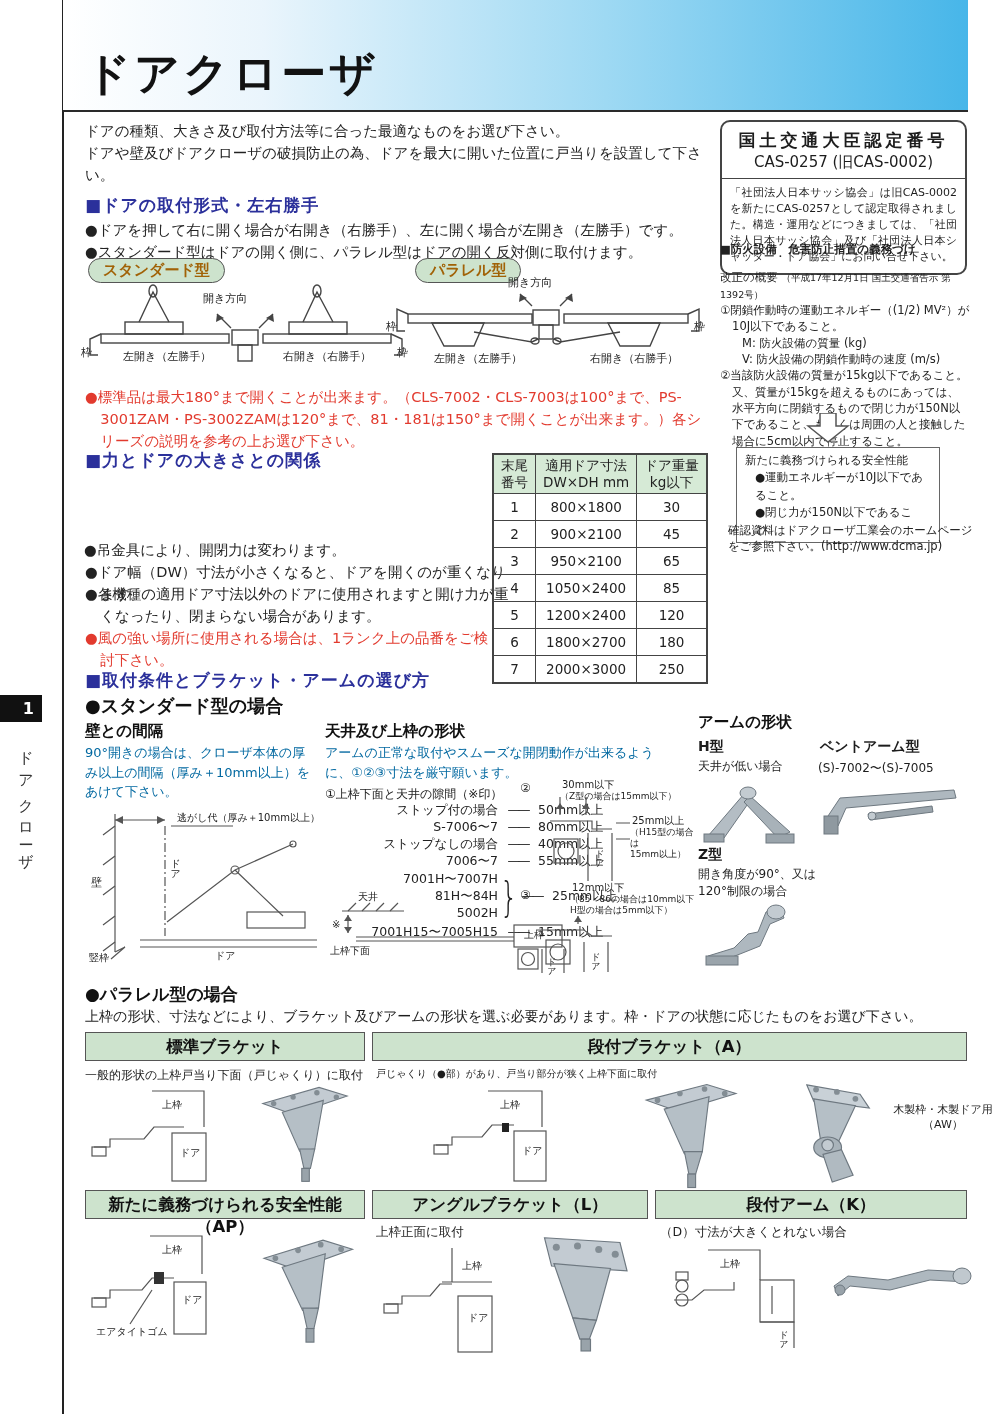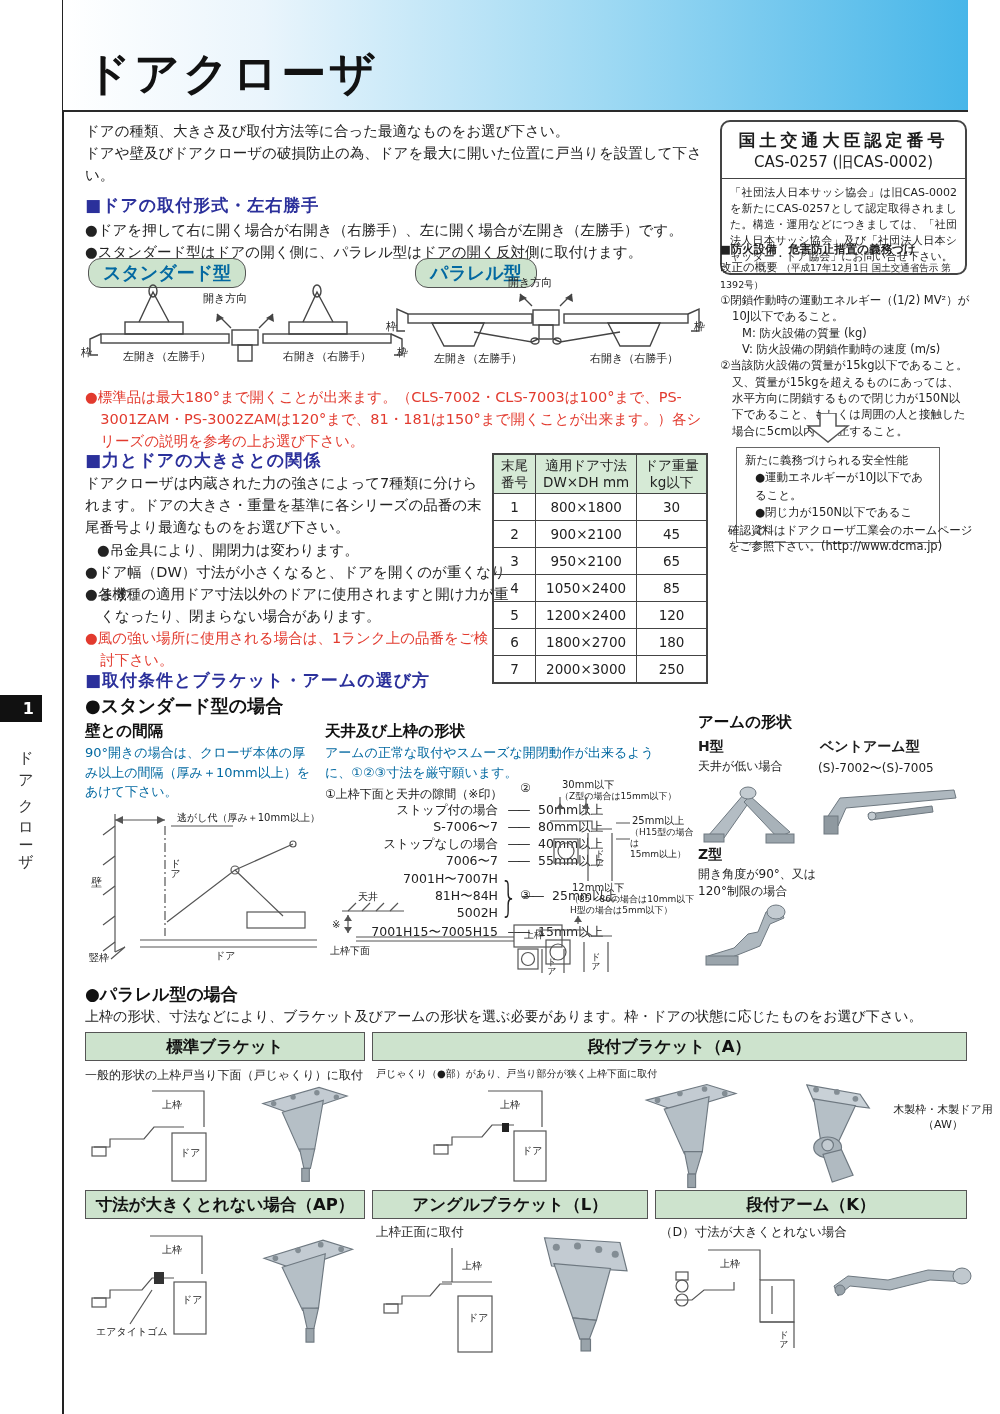--- a/index.html
+++ b/index.html
@@ -19,21 +19,21 @@
   .leftrule { position:absolute; left:62px; top:0; height:1414px; border-left:2px solid #222; }
   .tab { position:absolute; left:0; top:695px; width:42px; height:27px; background:#111; color:#fff;
          font-weight:bold; font-size:16px; text-align:right; line-height:27px; padding-right:8px; box-sizing:border-box; }
   .side-vert { position:absolute; left:16px; top:740px; writing-mode:vertical-rl; font-size:15px;
                letter-spacing:7px; color:#333; }
   header.band { position:absolute; left:63px; top:0; width:905px; height:110px;
     background:linear-gradient(90deg,#ffffff 0%,#eaf5fc 22%,#9ed9f3 60%,#47b6e9 100%);
     border-bottom:2px solid #2a2a2a; }
   header.band h1 { position:absolute; left:22px; bottom:6px; margin:0; font-size:45px; letter-spacing:3px; color:#121212; }
   .pill { display:inline-block; background:#cde3cd; border:1.5px solid #555; border-radius:13px;
-          padding:2px 14px; font-size:18px; font-weight:bold; color:#0369a1; }
+          padding:2px 14px; font-size:15px; font-weight:bold; color:#a16207; }
   .certbox { position:absolute; left:720px; top:120px; width:247px; border:2px solid #444;
              border-radius:10px; box-sizing:border-box; background:#fff; }
   .certbox .ct { font-size:17px; font-weight:bold; text-align:center; letter-spacing:4px; padding:7px 4px 0; }
   .certbox .cn { font-size:15px; text-align:center; padding:1px 0 6px; border-bottom:1.5px solid #444; }
   .certbox .cb { font-size:11px; line-height:1.45; padding:6px 8px 8px; text-align:justify; }
   .sidetxt { font-size:11.5px; line-height:1.42; color:#222; }
   .safebox { border:1.5px solid #666; padding:4px 8px; font-size:11.5px; line-height:1.5; }
   .size-table { border-collapse:collapse; }
   .size-table th, .size-table td { border:1px solid #444; text-align:center; font-size:13.5px; color:#222;
       padding:2px 7px; white-space:pre-line; }
@@ -73,21 +73,21 @@
   </div>
 
   <div class="certbox">
     <div class="ct">国土交通大臣認定番号</div>
     <div class="cn">CAS-0257 (旧CAS-0002)</div>
     <div class="cb">「社団法人日本サッシ協会」は旧CAS-0002を新たにCAS-0257として認定取得されました。構造・運用などにつきましては、「社団法人日本サッシ協会」及び「社団法人日本シャッター・ドア協会」にお問い合せ下さい。</div>
   </div>
 
   <div class="abs sidetxt" style="left:720px;top:241px;width:250px;">
     <div style="font-weight:bold;">■防火設備　危害防止措置の義務づけ</div>
-    <div style="margin-top:2px;">
+    <div style="margin-top:12px;">
       <span>改正の概要</span>
       <span style="font-size:9.5px;">（平成17年12月1日 国土交通省告示 第1392号）</span>
     </div>
     <div class="bl">①閉鎖作動時の運動エネルギー（(1/2) MV²）が10J以下であること。</div>
     <div style="padding-left:22px;">M: 防火設備の質量 (kg)</div>
     <div style="padding-left:22px;">V: 防火設備の閉鎖作動時の速度 (m/s)</div>
     <div class="bl">②当該防火設備の質量が15kg以下であること。又、質量が15kgを超えるものにあっては、水平方向に閉鎖するもので閉じ力が150N以下であること、もしくは周囲の人と接触した場合に5cm以内で停止すること。</div>
   </div>
 
   <svg class="abs" style="left:806px;top:413px;" width="44" height="30" viewBox="0 0 44 30">
@@ -159,22 +159,21 @@
     <span class="fl" style="left:116px;top:-8px;font-size:11px;">開き方向</span>
     <span class="fl" style="left:-6px;top:36px;font-size:11px;">枠</span>
     <span class="fl" style="left:302px;top:36px;font-size:11px;">枠</span>
     <span class="fl" style="left:42px;top:68px;font-size:11px;">左開き（左勝手）</span>
     <span class="fl" style="left:198px;top:68px;font-size:11px;">右開き（右勝手）</span>
   </div>
 
   <div class="abs body-txt red bl" style="left:85px;top:387px;width:605px;">●標準品は最大180°まで開くことが出来ます。（CLS-7002・CLS-7003は100°まで、PS-3001ZAM・PS-3002ZAMは120°まで、81・181は150°まで開くことが出来ます。）各シリーズの説明を参考の上お選び下さい。</div>
 
   <div class="abs h-blue" style="left:85px;top:449px;">■力とドアの大きさとの関係</div>
-  <div class="abs body-txt" style="left:85px;top:473px;width:402px;">ドアクローザは内蔵された力の強さによって7種類に分けられます。ドアの大きさ・重量を基準に各シリーズの品番の末尾番号より最適なものをお選び下さい。</div>
-  <div class="abs body-txt bl" style="left:97px;top:540px;width:410px;">●吊金具により、開閉力は変わります。</div>
+  <div class="abs body-txt bl" style="left:84px;top:540px;width:410px;">●吊金具により、開閉力は変わります。</div>
   <div class="abs body-txt bl" style="left:85px;top:562px;width:410px;">●ドア幅（DW）寸法が小さくなると、ドアを開くのが重くなります。</div>
   <div class="abs body-txt bl" style="left:85px;top:584px;width:410px;">●各機種の適用ドア寸法以外のドアに使用されますと開け力が重くなったり、閉まらない場合があります。</div>
   <div class="abs body-txt red bl" style="left:85px;top:628px;width:400px;">●風の強い場所に使用される場合は、1ランク上の品番をご検討下さい。</div>
 
   <table class="size-table abs" style="left:492px;top:453px;">
     <thead>
       <tr>
         <th>末尾
 番号</th>
         <th>適用ドア寸法
@@ -444,21 +443,21 @@
       <circle cx="50" cy="12" r="2.5" fill="#838d94"></circle>
       <circle cx="66" cy="18" r="2.5" fill="#838d94"></circle>
     <polygon class="photo-stroke" points="30,18 66,24 50,58 36,54" fill="#b5bfc6"></polygon>
     <ellipse cx="42" cy="60" rx="12" ry="9" fill="#a9b3ba" class="photo-stroke"></ellipse>
     <polygon class="photo-stroke" points="38,66 54,62 64,84 46,90" fill="#b0bac1"></polygon>
     <circle cx="42" cy="58" r="5" fill="#c3cbd1" class="photo-stroke"></circle>
   </svg>
   <div class="abs" style="left:893px;top:1102px;width:100px;font-size:11px;text-align:center;white-space:pre-line;">木製枠・木製ドア用
 （AW）</div>
 
-  <div class="gbar" style="left:85px;top:1190px;width:280px;">寸法が大きくとれない場合（AP）</div>
+  <div class="gbar" style="left:85px;top:1190px;width:280px;">新たに義務づけられる安全性能（AP）</div>
   <div class="gbar" style="left:372px;top:1190px;width:276px;">アングルブラケット（L）</div>
   <div class="gbar" style="left:655px;top:1190px;width:312px;">段付アーム（K）</div>
 
   <div class="abs" style="left:376px;top:1224px;font-size:12.5px;">上枠正面に取付</div>
   <div class="abs" style="left:660px;top:1224px;font-size:12.5px;">（D）寸法が大きくとれない場合</div>
 
   <div class="fig" style="left:88px;top:1228px;width:165px;height:130px;">
     <svg width="165" height="130" viewBox="0 0 165 130">
       <g stroke="#555" fill="none" stroke-width="1.2">
         <path d="M62 8 h52 v38"></path>

